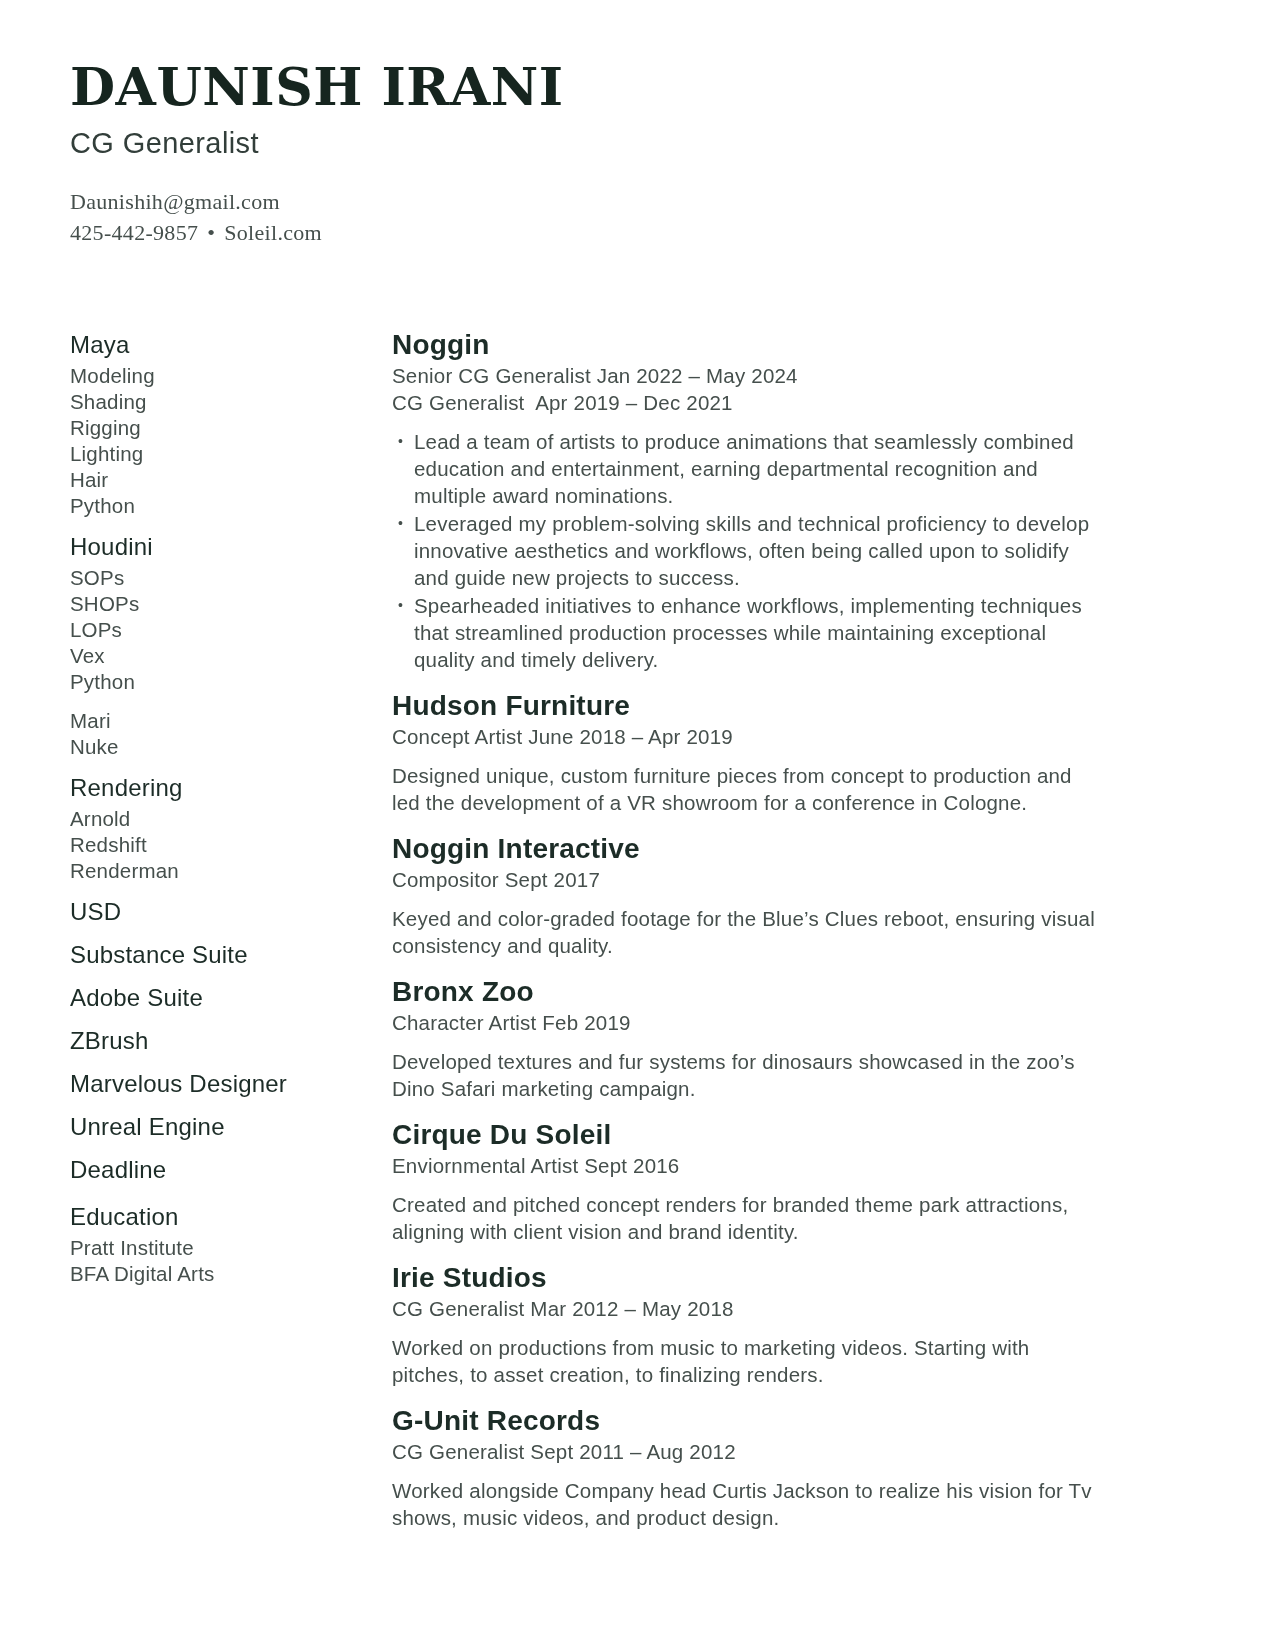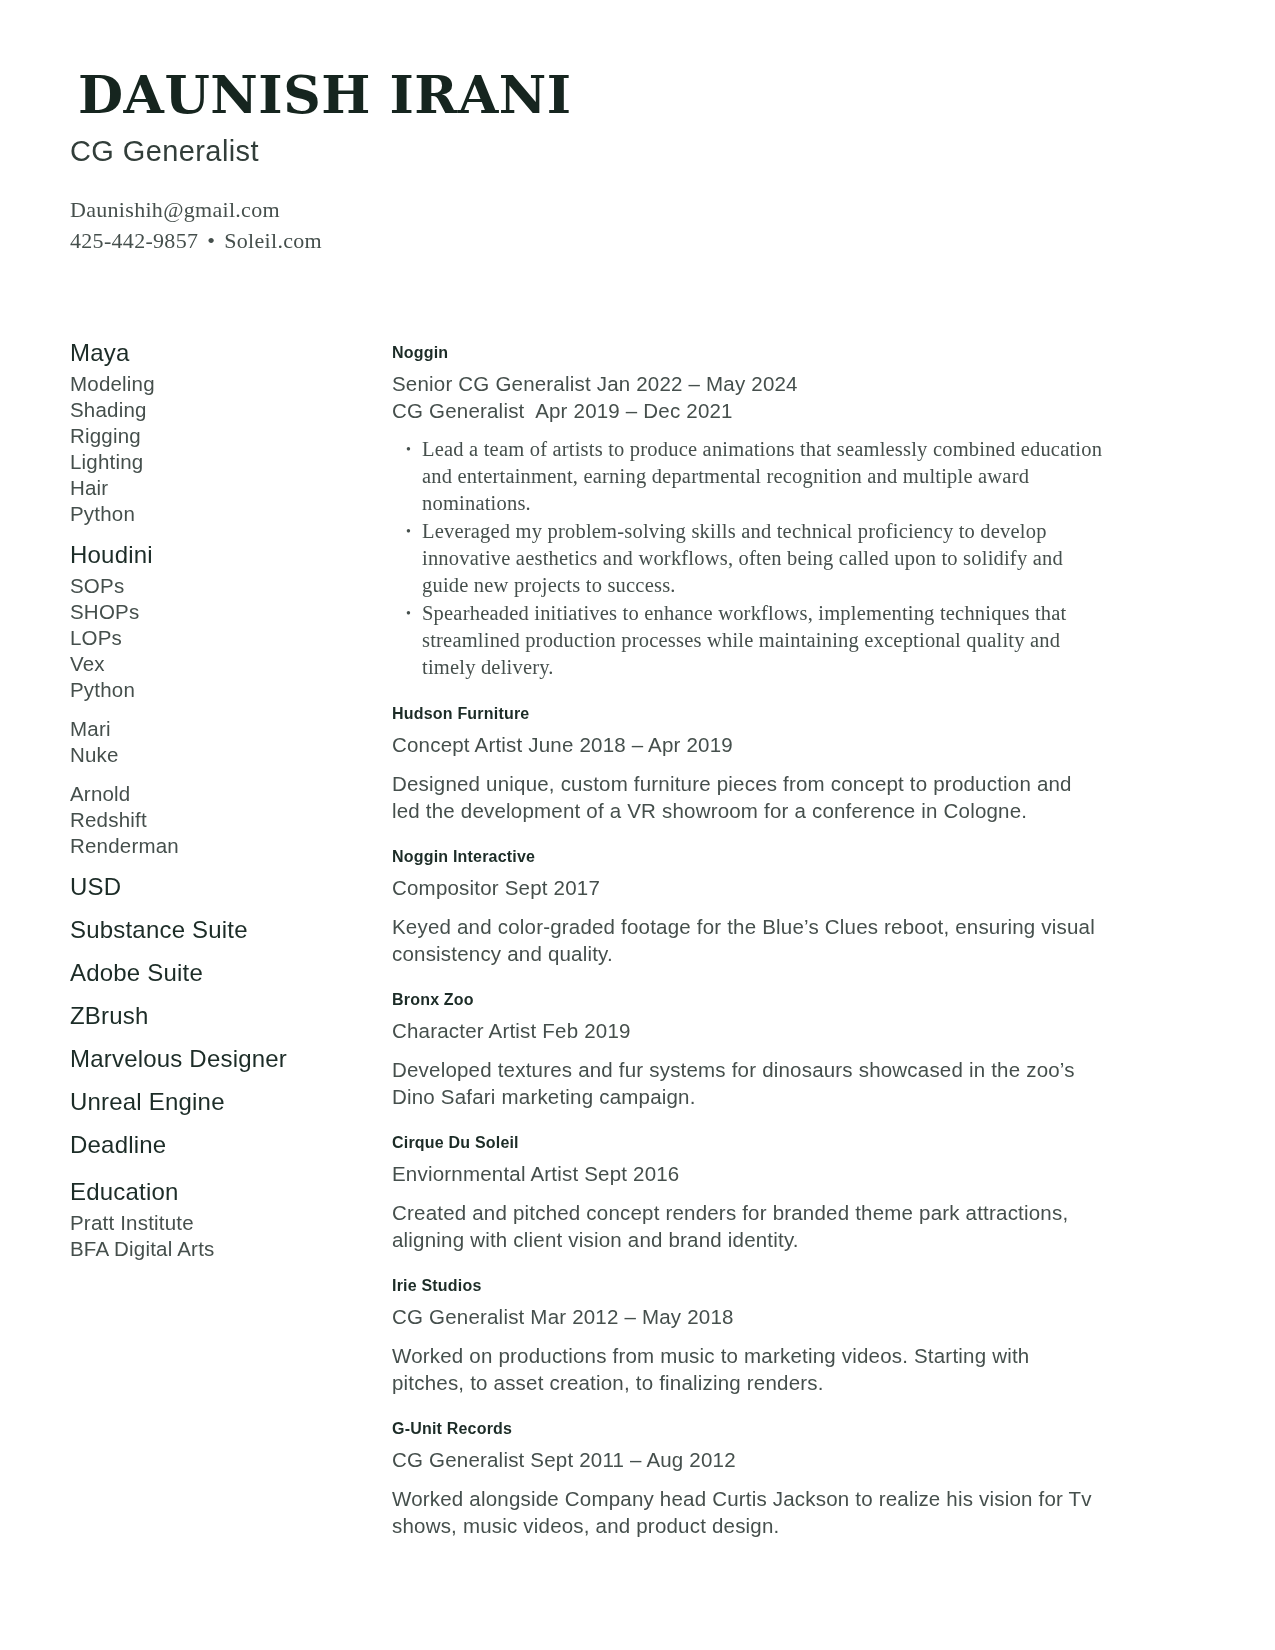--- a/index.html
+++ b/index.html
@@ -15,21 +15,21 @@
     width:1275px;height:1650px;
     background:var(--c-bg);
     font-family:"Liberation Sans", sans-serif;
     color:var(--c-body);
     -webkit-font-smoothing:antialiased;
   }
   .page{width:1275px;height:1650px;padding:58px 70px 40px 70px;overflow:hidden;}
 
   
   h1.name{
-    margin:8px;
+    margin:0;
     font-family:"DejaVu Serif", serif;
     font-weight:bold;
     font-size:52px;
     line-height:1.1;
     letter-spacing:0.5px;
     color:var(--c-name);
   }
   .title{
     margin-top:12px;
     font-size:29px;
@@ -56,34 +56,33 @@
   .skill-heading{
     font-size:24px;font-weight:normal;color:var(--c-heading);
     line-height:30px;margin:0 0 3px 0;letter-spacing:0.2px;
   }
   .skill-item{font-size:20.5px;line-height:26px;color:var(--c-body);letter-spacing:0.2px;}
   .education-group{margin-top:17px;}
 
   
   .job{margin-bottom:18px;}
   h3.company{
-    font-size:16px;font-weight:bold;color:var(--c-heading);
+    font-size:28px;font-weight:bold;color:var(--c-heading);
     line-height:29px;margin:0 0 3px 0;letter-spacing:0.2px;
   }
   .role{font-size:20.5px;line-height:27px;color:var(--c-body);letter-spacing:0.2px;}
   .job p.job-para{
     margin:12px 0 0 0;
     font-size:20.5px;line-height:27px;color:var(--c-body);letter-spacing:0.2px;
   }
   ul.bullets{list-style:none;margin:12px 0 0 0;padding:0 0 0 22px;}
   ul.bullets li{
     position:relative;
     font-size:20.5px;line-height:27px;color:var(--c-body);letter-spacing:0.2px;
-    margin:0 0 1px 8px;
-    font-family:Liberation Serif, serif;
+    margin:0 0 1px 0;
   }
   ul.bullets li::before{
     content:"\2022";
     position:absolute;left:-16px;top:0;
     font-size:14px;line-height:27px;color:var(--c-body);
   }
 </style>
 </head>
 <body>
 
@@ -118,20 +117,21 @@
           <div class="skill-item">SHOPs</div>
           <div class="skill-item">LOPs</div>
           <div class="skill-item">Vex</div>
           <div class="skill-item">Python</div>
         </div>
         <div class="skill-group">
           <div class="skill-item">Mari</div>
           <div class="skill-item">Nuke</div>
         </div>
         <div class="skill-group">
+          <div class="skill-heading">Rendering</div>
           <div class="skill-item">Arnold</div>
           <div class="skill-item">Redshift</div>
           <div class="skill-item">Renderman</div>
         </div>
         <div class="skill-group">
           <div class="skill-heading">USD</div>
         </div>
         <div class="skill-group">
           <div class="skill-heading">Substance Suite</div>
         </div>

